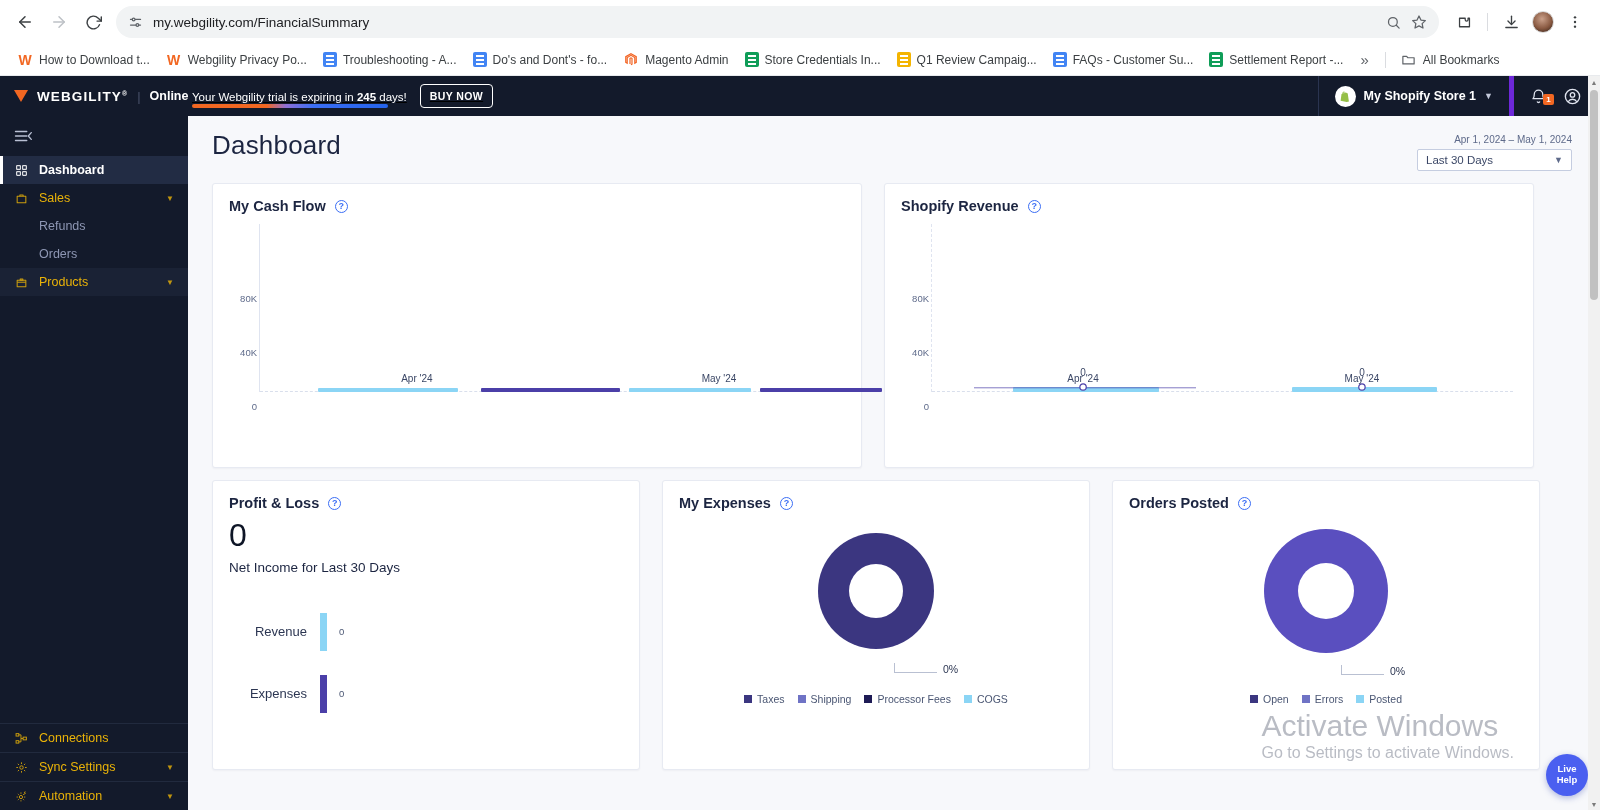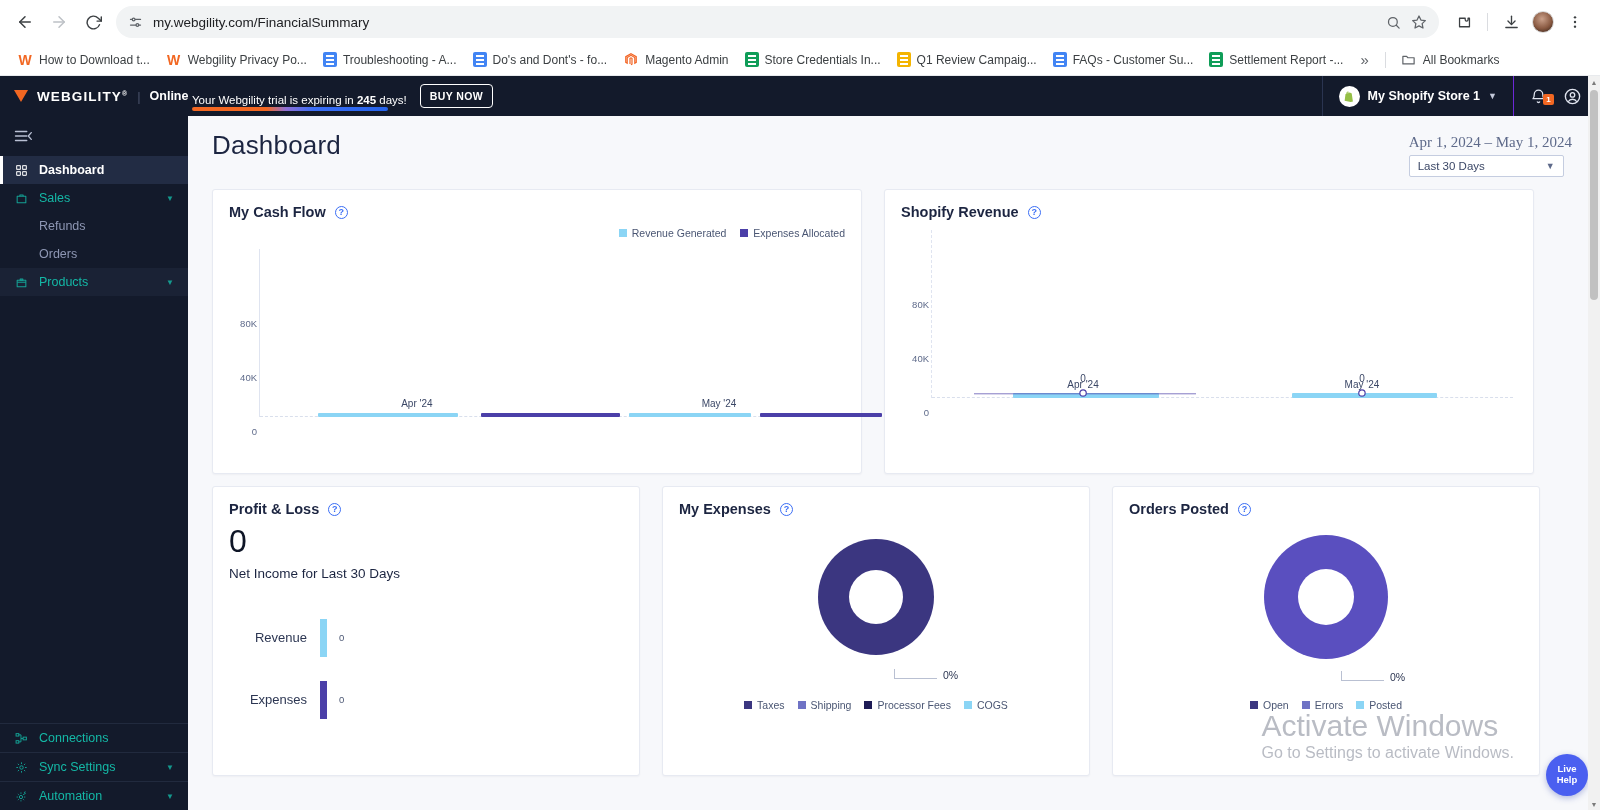--- a/index.html
+++ b/index.html
@@ -121,21 +121,21 @@
   .brand-divider { color:#49516b; font-size:13px; }
   .brand-online { color:#fff; font-size:12.5px; font-weight:600; }
 
   .collapse-row { height:40px; display:flex; align-items:center; padding-left:14px; }
   .nav-list { display:flex; flex-direction:column; }
   .nav-item {
     height: 28px;
     display:flex; align-items:center;
     padding: 0 14px;
     font-size: 12.5px;
-    color:#14b8a6;
+    color:#eab308;
     gap: 11px;
     position: relative;
   }
   .nav-item.active { background:#222c44; color:#ffffff; font-weight:700; }
   .nav-item.active::before {
     content:""; position:absolute; left:0; top:0; bottom:0; width:3px; background:#ffffff;
   }
   .nav-item .ni-icon { width:14px; flex:0 0 14px; display:flex; align-items:center; justify-content:center; opacity:.85;}
   .nav-item .ni-label { flex:1 1 auto; }
   .nav-item .ni-caret { font-size:8px; opacity:.8; }
@@ -148,36 +148,36 @@
   .nav-bottom .nav-item { border-top:1px solid #212a3e; height:29px; }
   .crown { color:#c9cfe0; }
 
   
   .main { flex:1 1 auto; display:flex; flex-direction:column; min-width:0; }
   .topbar {
     height: 40px; background:#131A2B;
     display:flex; align-items:center;
     position: relative;
   }
-  .trial-wrap { position:relative; display:flex; align-items:flex-end; gap:13px; padding-left:4px;}
+  .trial-wrap { position:relative; display:flex; align-items:center; gap:13px; padding-left:4px;text-decoration:underline;}
   .trial-text { color:#ffffff; font-size:11.5px; white-space:nowrap; }
   .trial-days { font-weight:700; }
   .trial-bar {
     position:absolute; left:0; bottom:-3px; width:196px; height:4px; border-radius:2px;
     background: linear-gradient(to right,#f26722 0%, #f26722 38%, #8e6fd6 48%, #3b6ef5 62%, #2563eb 100%);
   }
   .buy-now {
     border:1px solid #ffffff; color:#ffffff; background:transparent;
     border-radius:4px; font-size:10.5px; font-weight:700; letter-spacing:.4px;
     padding: 5px 9px; white-space:nowrap;
   }
   .topbar-right { margin-left:auto; display:flex; align-items:center; height:100%; }
   .store-sel {
     display:flex; align-items:center; gap:8px; padding:0 16px; height:100%;
-    border-left:1px solid #2a3450; border-right:1px solid #6d28d9;
+    border-left:1px solid #2a3450; border-right:5px solid #6d28d9;
   }
   .shopify-badge {
     width:21px;height:21px;border-radius:50%;background:#fff;
     display:flex;align-items:center;justify-content:center;
     font-size:12px; color:#95BF47;
   }
   .store-name { color:#fff; font-size:12.5px; font-weight:700; }
   .store-caret { color:#c3c9da; font-size:9px; }
   .bell-wrap { position:relative; padding:0 16px; display:flex; align-items:center; }
   .bell-badge {
@@ -188,21 +188,21 @@
   .acct-wrap { padding-right:18px; display:flex; align-items:center; }
 
   
   .content {
     flex:1 1 auto; background:#F7F8FB; padding: 14px 28px 0 24px; overflow:hidden;
     position: relative;
   }
   .page-head { display:flex; align-items:flex-start; justify-content:space-between; }
   .page-title { font-size:26px; font-weight:400; color:#1c2541; letter-spacing:.2px; }
   .date-block { text-align:right; padding-top:4px; }
-  .date-range-label { font-size:15px; color:#5e6a8a; margin-bottom:4px;font-family:Liberation Serif, serif; }
+  .date-range-label { font-size:10px; color:#5e6a8a; margin-bottom:4px; }
   .date-select {
     width:155px; height:22px; border:1px solid #c5cde0; background:#fff; border-radius:2px;
     display:flex; align-items:center; justify-content:space-between;
     padding:0 8px; font-size:11.5px; color:#3b4766;
   }
   .date-select .dcaret { font-size:9px; color:#5e6a8a; }
 
   .grid-row { display:flex; gap:22px; margin-top:12px; }
   .card {
     background:#fff; border:1px solid #e7eaf2; border-radius:3px;
@@ -579,30 +579,20 @@
           </div>
         </div>
       </div>
 
       <div class="grid-row">
 
         <div class="card" style="width:650px;height:285px;">
           <div class="card-title-row">
             <span class="card-title">My Cash Flow</span>
             <span class="help-ico">?</span>
-          </div>
-          <div class="legend">
-            <span class="legend-item">
-              <span class="legend-swatch" style="background:#8BD5F5"></span>
-              <span>Revenue Generated</span>
-            </span>
-            <span class="legend-item">
-              <span class="legend-swatch" style="background:#4B3FA8"></span>
-              <span>Expenses Allocated</span>
-            </span>
           </div>
 
           <div class="chart-area">
             <div class="y-axis-labels">
               <span class="y-lab" style="top:40%;">80K</span>
               <span class="y-lab" style="top:67%;">40K</span>
               <span class="y-lab" style="top:94%;">0</span>
             </div>
             <div class="plot">
               <div class="baseline"></div>

